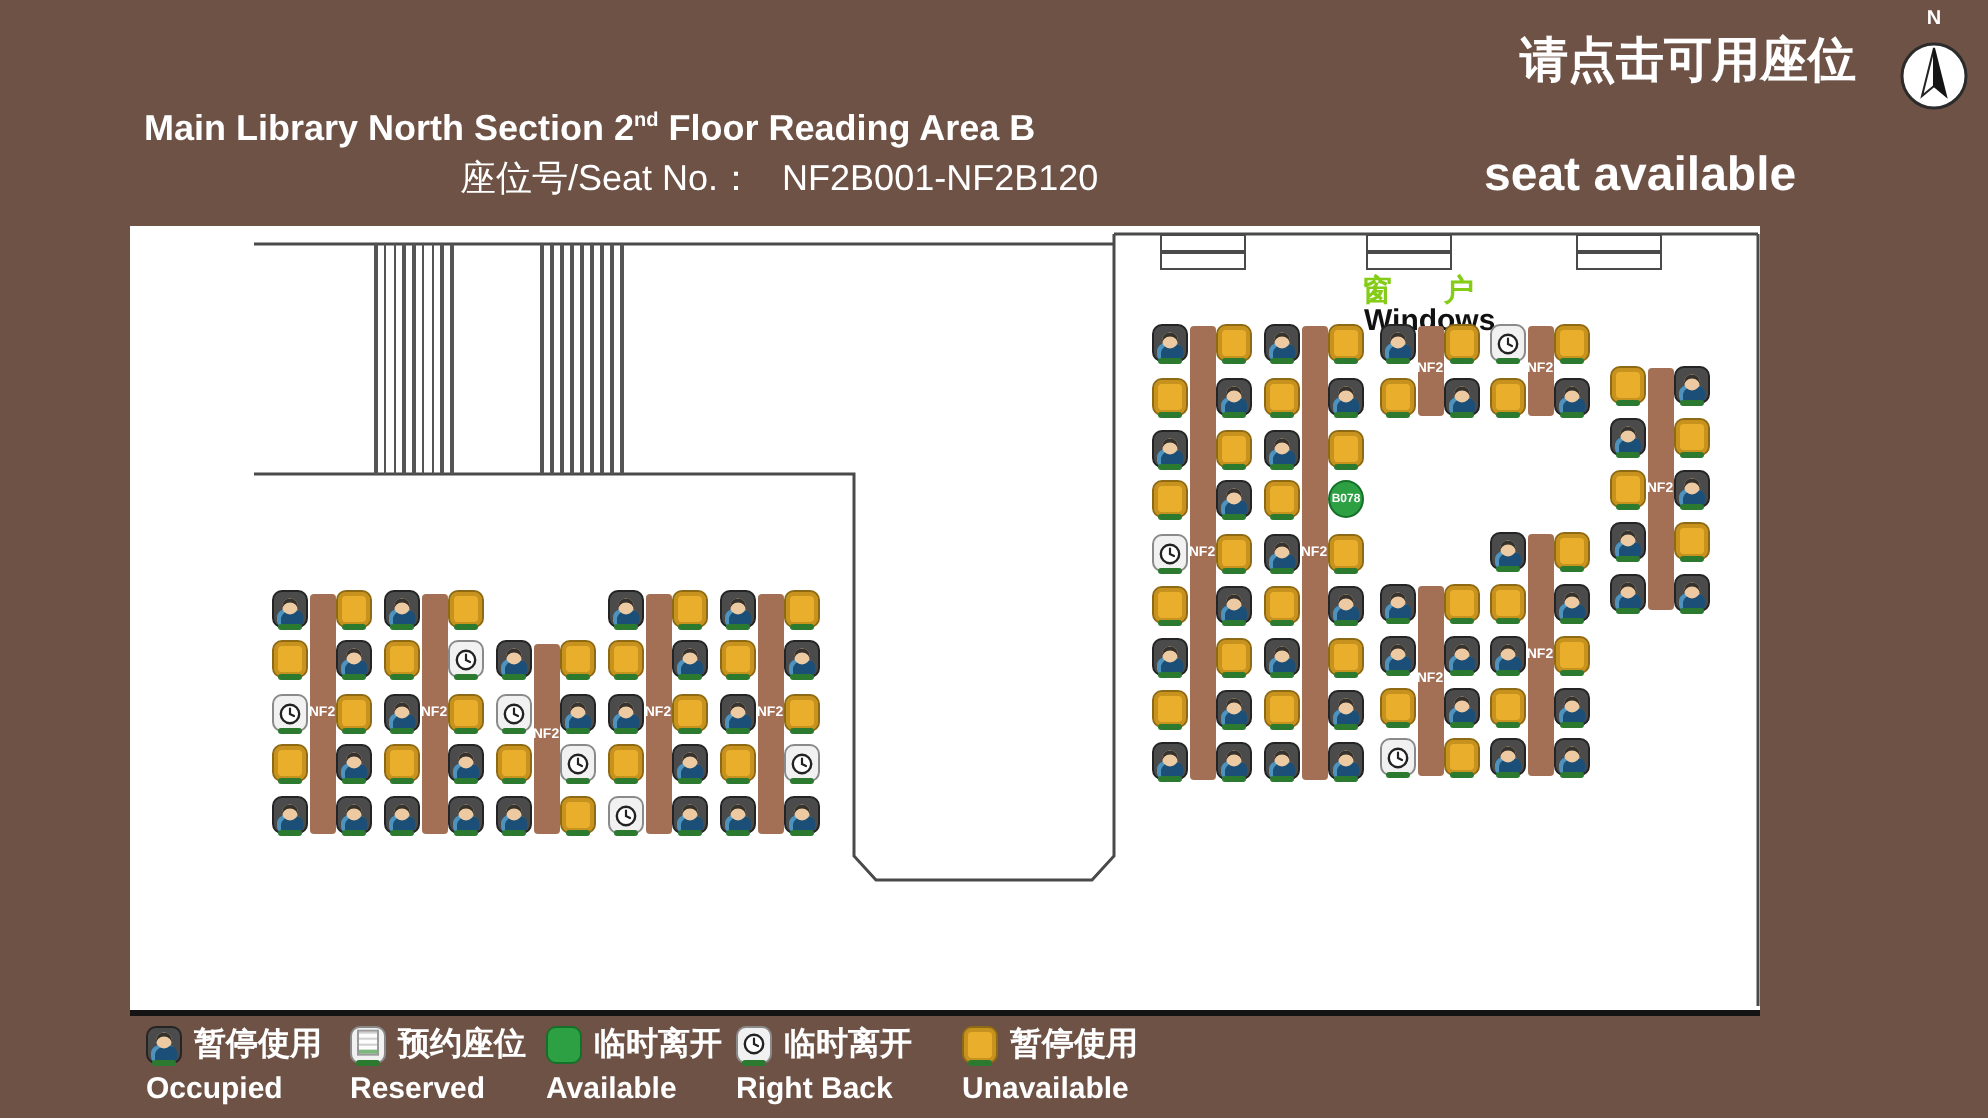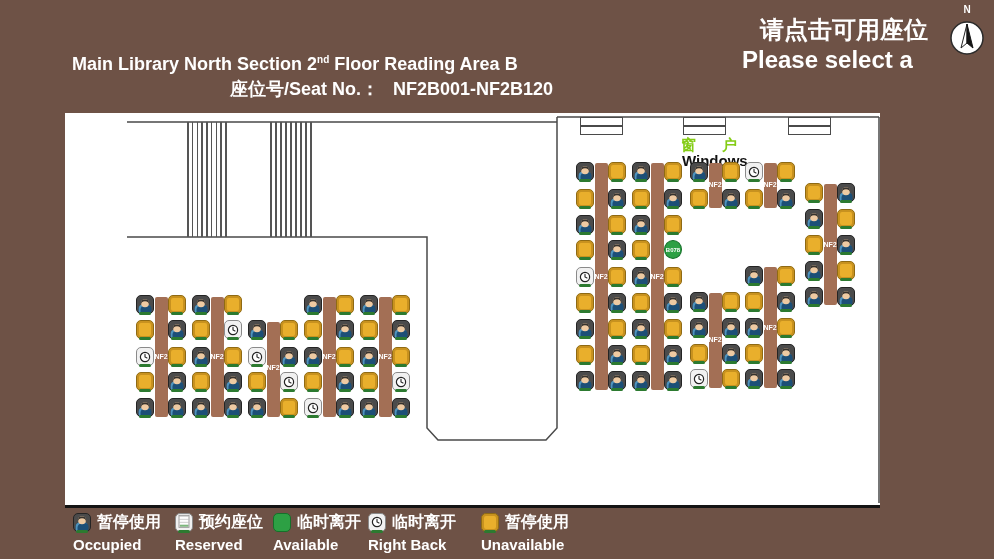--- a/index.html
+++ b/index.html
@@ -5,21 +5,21 @@
   html,body{margin:0;padding:0;}
   body{width:994px;height:559px;position:relative;overflow:hidden;
        font-family:"Liberation Sans","DejaVu Sans",sans-serif;
        background:#6e5246;}
   #stage{position:absolute;left:0;top:0;width:994px;height:559px;}
 
   
   .title-cn{position:absolute;left:74px;top:8px;font-size:35px;font-weight:bold;color:#fff;letter-spacing:1px;white-space:nowrap;}
   .title-en{position:absolute;left:72px;top:54px;font-size:18px;font-weight:bold;color:#fff;white-space:nowrap;}
   .title-en sup{font-size:10px;}
-  .seatno-line{position:absolute;left:230px;top:77px;font-size:18px;font-weight:bold;color:#fff;white-space:nowrap;}
+  .seatno-line{position:absolute;left:230px;top:77px;font-size:18px;font-weight:normal;color:#fff;white-space:nowrap;}
   .seatno-line .val{margin-left:14px;}
   .hint-cn{position:absolute;left:760px;top:14px;font-size:24px;font-weight:bold;color:#fff;white-space:nowrap;}
   .hint-en1{position:absolute;left:742px;top:46px;font-size:24px;font-weight:bold;color:#fff;white-space:nowrap;}
   .hint-en2{position:absolute;left:742px;top:74px;font-size:24px;font-weight:bold;color:#fff;white-space:nowrap;}
   .compass{position:absolute;left:945px;top:4px;width:44px;height:58px;}
   .compass .n{position:absolute;left:0;top:0;width:44px;text-align:center;color:#fff;font-size:10px;font-weight:bold;}
 
   
   .plan{position:absolute;left:65px;top:113px;width:815px;height:392px;background:#fff;}
   .walls{position:absolute;left:0;top:0;width:994px;height:559px;pointer-events:none;}
@@ -73,21 +73,21 @@
 
 <div id="stage">
 
   <div class="title-en">
     <span>Main Library North Section 2</span><sup>nd</sup><span> Floor Reading Area B</span>
   </div>
   <div class="seatno-line">
     <span>座位号/Seat No.：</span><span class="val">NF2B001-NF2B120</span>
   </div>
   <div class="hint-cn">请点击可用座位</div>
-  <div class="hint-en1">Please select a</div>
+  <div class="hint-en2">seat available</div>
 
   <div class="compass">
     <div class="n">N</div>
     <svg width="44" height="58">
       <circle cx="22" cy="34" r="16" fill="#fff" stroke="#2b2b2b" stroke-width="1.5"></circle>
       <polygon points="22,20 16,44 22,39" fill="#fff" stroke="#222" stroke-width="1"></polygon>
       <polygon points="22,20 28,44 22,39" fill="#151515" stroke="#151515" stroke-width="1"></polygon>
     </svg>
   </div>
 

